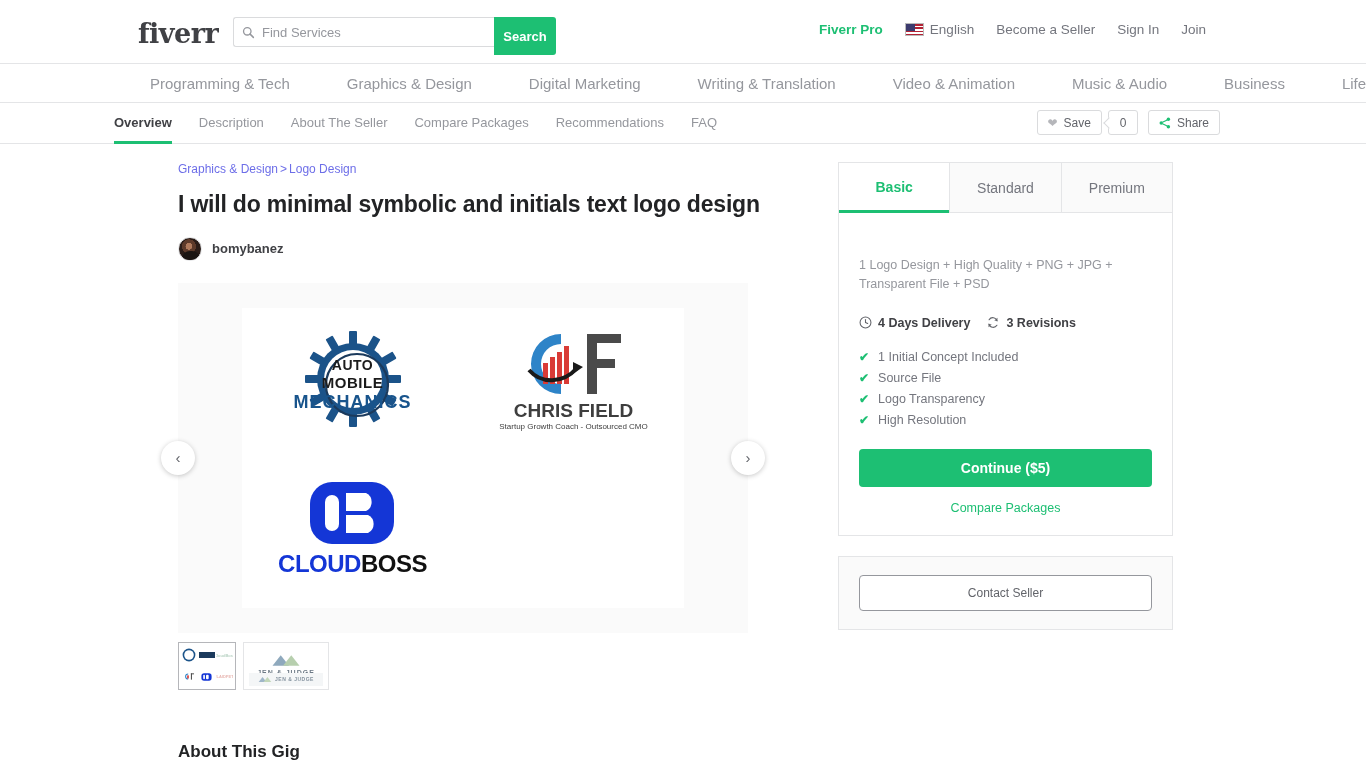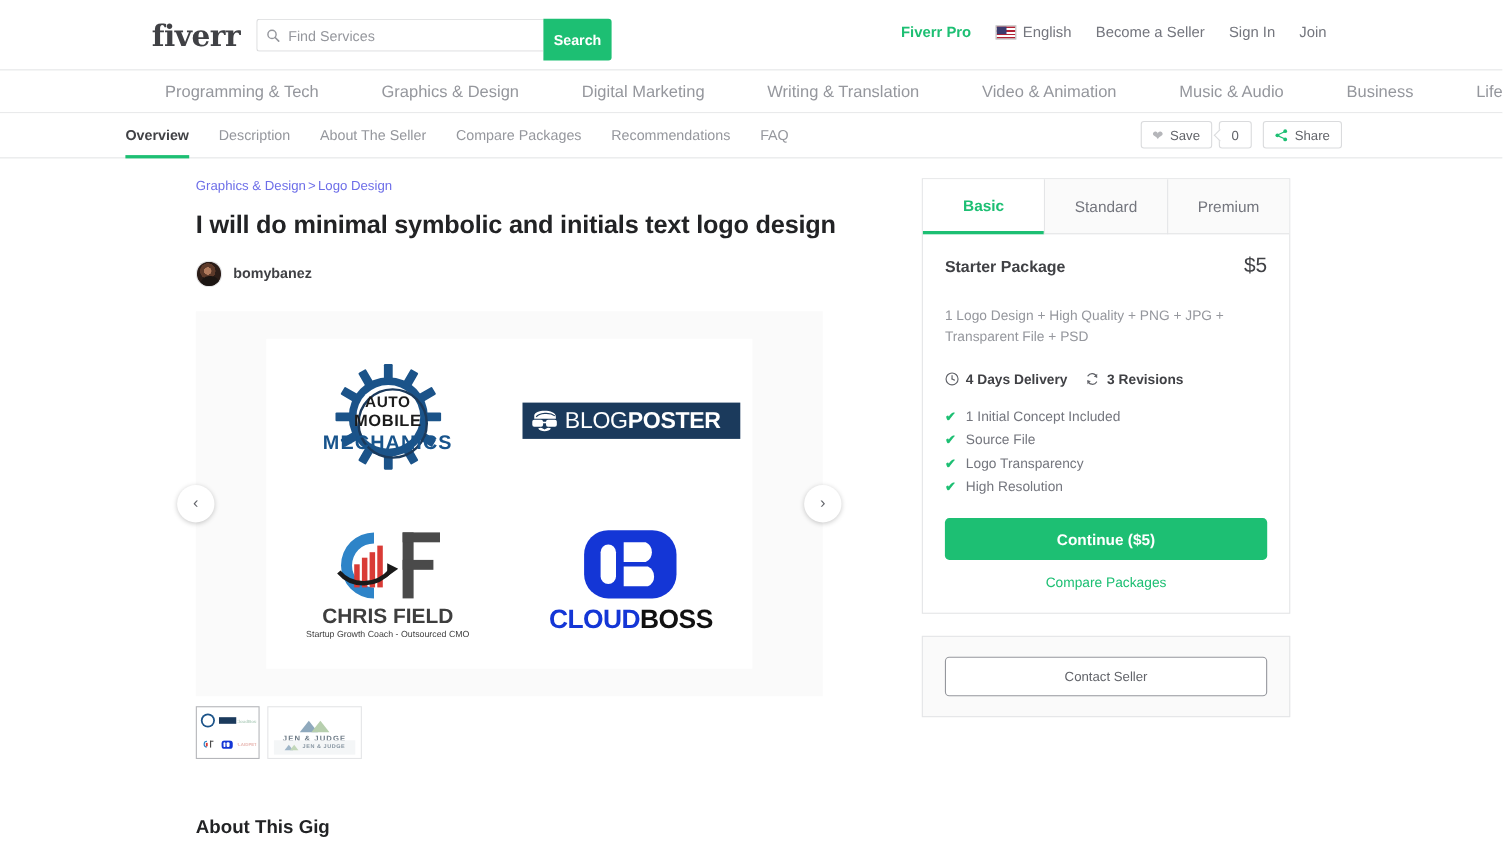--- a/index.html
+++ b/index.html
@@ -412,33 +412,20 @@
                   </g>
                   <circle cx="50" cy="50" r="29" fill="#fff"></circle>
                   <circle cx="54" cy="56" r="31" fill="none" stroke="#1b3a5c" stroke-width="2.2"></circle>
                 </svg>
                 <div class="amm-txt amm-t1">AUTO</div>
                 <div class="amm-txt amm-t2">MOBILE</div>
                 <div class="amm-txt amm-t3">MECHANICS</div>
               </div>
             </div>
 
-            <div class="cell">
-              <div class="blogposter">
-                <svg width="27" height="25" viewBox="0 0 30 28">
-                  <path d="M4 9 C4 2, 26 2, 26 10 L26 12 L4 12 Z" fill="#fff"></path>
-                  <path d="M6 10 C9 6, 20 5, 25 9" fill="none" stroke="#1b3a5c" stroke-width="1.2"></path>
-                  <rect x="2" y="13" width="11" height="7" rx="2" fill="#fff"></rect>
-                  <rect x="16" y="13" width="11" height="7" rx="2" fill="#fff"></rect>
-                  <rect x="12.5" y="15" width="4.5" height="1.6" fill="#fff"></rect>
-                  <path d="M8 22 C11 20, 13 22, 14.5 23 C16 22, 18 20, 21 22 C19 25.5, 10 25.5, 8 22 Z" fill="#fff"></path>
-                </svg>
-                <div class="bp-text"><span class="light">BLOG</span><b>POSTER</b></div>
-              </div>
-            </div>
 
             <div class="cell">
               <div class="cf">
                 <svg class="cf-mark" viewBox="0 0 125 72">
                   <path d="M50 6 A30 30 0 1 0 50 66 L50 56 A20 20 0 1 1 50 16 Z" fill="#2e84c8"></path>
                   <g fill="#d93b36">
                     <rect x="32" y="35" width="5" height="21"></rect>
                     <rect x="39" y="29" width="5" height="27"></rect>
                     <rect x="46" y="24" width="5" height="32"></rect>
                     <rect x="53" y="18" width="5" height="38"></rect>
@@ -532,24 +519,20 @@
     <div class="right-col">
 
       <div class="pkg-card">
         <div class="pkg-tabs">
           <div class="pkg-tab active">Basic</div>
           <div class="pkg-tab">Standard</div>
           <div class="pkg-tab">Premium</div>
         </div>
 
         <div class="pkg-body">
-          <div class="pkg-head">
-            <div class="pkg-name">Starter Package</div>
-            <div class="pkg-price">$5</div>
-          </div>
 
           <div class="pkg-desc">1 Logo Design + High Quality + PNG + JPG + Transparent File + PSD</div>
 
           <div class="pkg-meta">
             <div class="meta-item">
               <svg width="13" height="13" viewBox="0 0 16 16">
                 <circle cx="8" cy="8" r="6.7" fill="none" stroke="#62646a" stroke-width="1.3"></circle>
                 <line x1="8" y1="8" x2="8" y2="4.3" stroke="#62646a" stroke-width="1.3" stroke-linecap="round"></line>
                 <line x1="8" y1="8" x2="10.7" y2="9.3" stroke="#62646a" stroke-width="1.3" stroke-linecap="round"></line>
               </svg>

